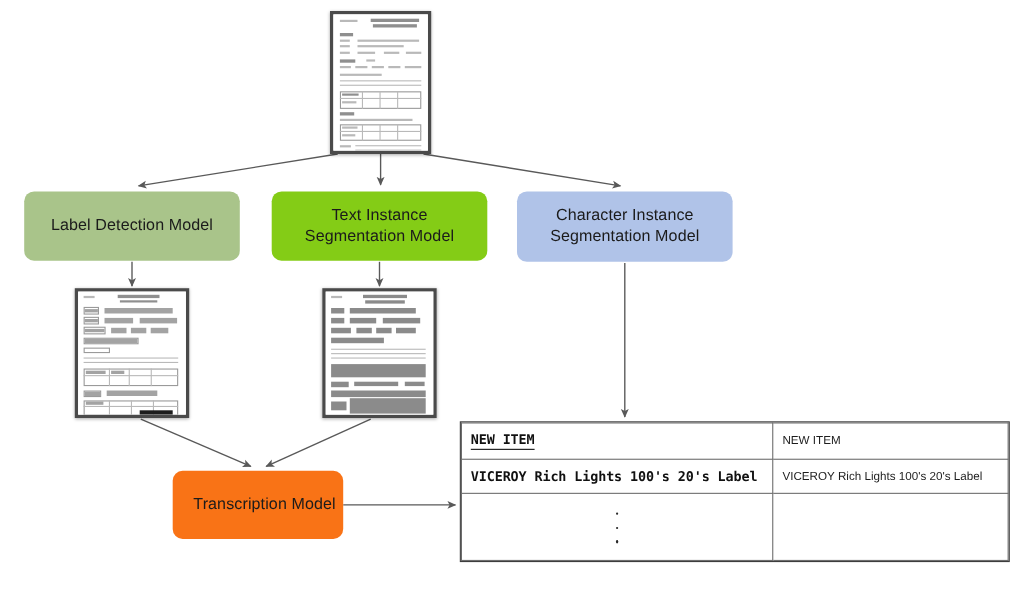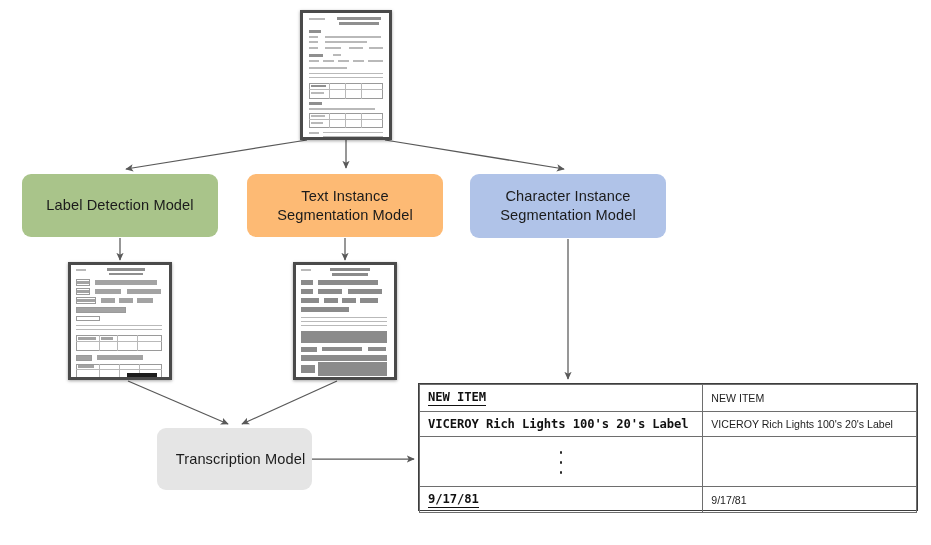--- a/index.html
+++ b/index.html
@@ -207,21 +207,21 @@
       <div class="ln" style="left:8px;  top:102px; width:14px; height:1.8px;"></div>
       <div class="ln" style="left:8px;  top:109px; width:12px; height:1.6px;"></div>
       <div class="ln" style="left:6px;  top:119px; width:10px; height:1.8px;"></div>
       <div class="ln" style="left:20px; top:119px; width:60px; height:1.4px;"></div>
       <div class="ln" style="left:20px; top:123px; width:60px; height:1.4px;"></div>
     </div>
   </div>
 
   <div class="model-box" style="left:22px; top:174px; width:196px; height:63px; background:#a9c48a;">Label Detection Model</div>
 
-  <div class="model-box" style="left:247px; top:174px; width:196px; height:63px; background:#fdba74;">Text Instance
+  <div class="model-box" style="left:247px; top:174px; width:196px; height:63px; background:#84cc16;">Text Instance
 Segmentation Model</div>
 
   <div class="model-box" style="left:470px; top:174px; width:196px; height:64px; background:#b0c3e8;">Character Instance
 Segmentation Model</div>
 
   <div class="doc" style="left:68px; top:262px; width:104px; height:118px;">
     <div class="doc-inner">
       <div class="ln" style="left:5px; top:4px; width:10px; height:2px;"></div>
       <div class="ln dk" style="left:36px; top:3px; width:38px; height:2.5px;"></div>
       <div class="ln dk" style="left:38px; top:8px; width:34px; height:2px;"></div>
@@ -284,21 +284,21 @@
       <div class="mask" style="left:5px;  top:82px; width:16px; height:5px;"></div>
       <div class="mask" style="left:26px; top:82px; width:40px; height:4px;"></div>
       <div class="mask" style="left:72px; top:82px; width:18px; height:4px;"></div>
       <div class="mask" style="left:5px;  top:90px; width:86px; height:6px;"></div>
       <div class="mask" style="left:22px; top:97px; width:69px; height:14px;"></div>
       <div class="mask" style="left:5px;  top:100px; width:14px; height:8px;"></div>
 
     </div>
   </div>
 
-  <div class="model-box" style="left:157px; top:428px; width:155px; height:62px; background:#e5e5e5;padding-left:12px;">Transcription Model</div>
+  <div class="model-box" style="left:157px; top:428px; width:155px; height:62px; background:#f97316;padding-left:12px;">Transcription Model</div>
 
   <div id="out-table">
     <table>
       <tbody>
         <tr class="row-head">
           <td class="scan">
             <span class="scan-underline">NEW ITEM</span>
           </td>
           <td class="digital">NEW ITEM</td>
         </tr>
@@ -309,23 +309,17 @@
         <tr class="row-gap">
           <td class="scan ellipsis-cell">
             <span class="ell-dots">
               <i></i>
                 <i></i>
                 <i></i>
             </span>
           </td>
           <td class="digital"></td>
         </tr>
-        <tr class="row-date">
-          <td class="scan">
-            <span class="scan-underline">9/17/81</span>
-          </td>
-          <td class="digital">9/17/81</td>
-        </tr>
       </tbody>
     </table>
   </div>
 
 </div>
 
 </body></html>

